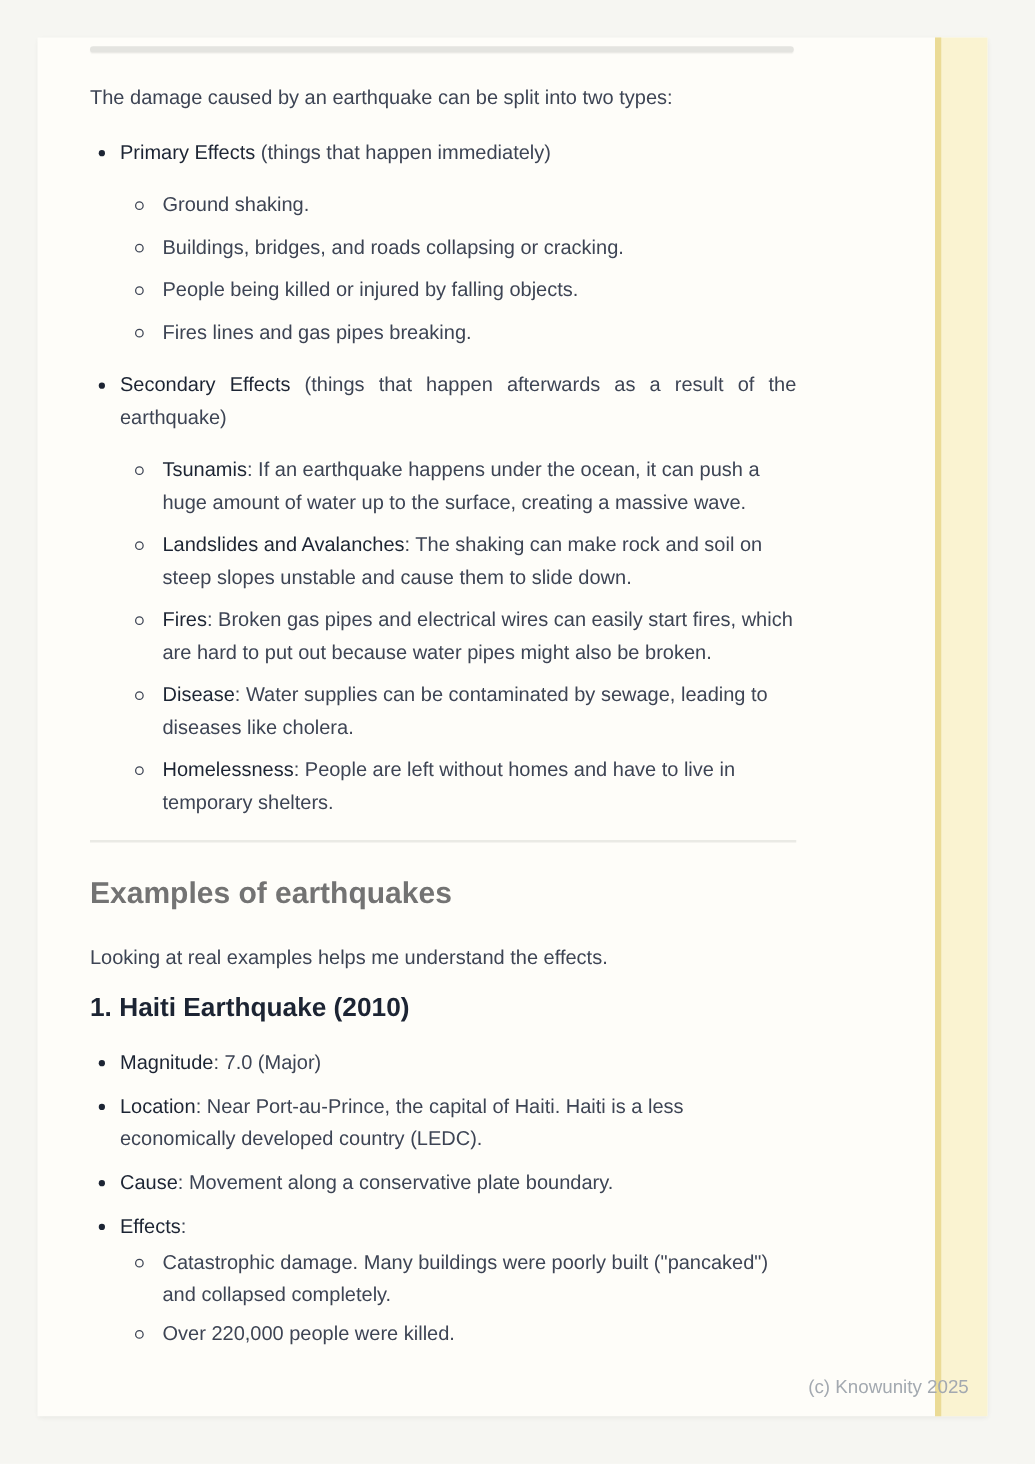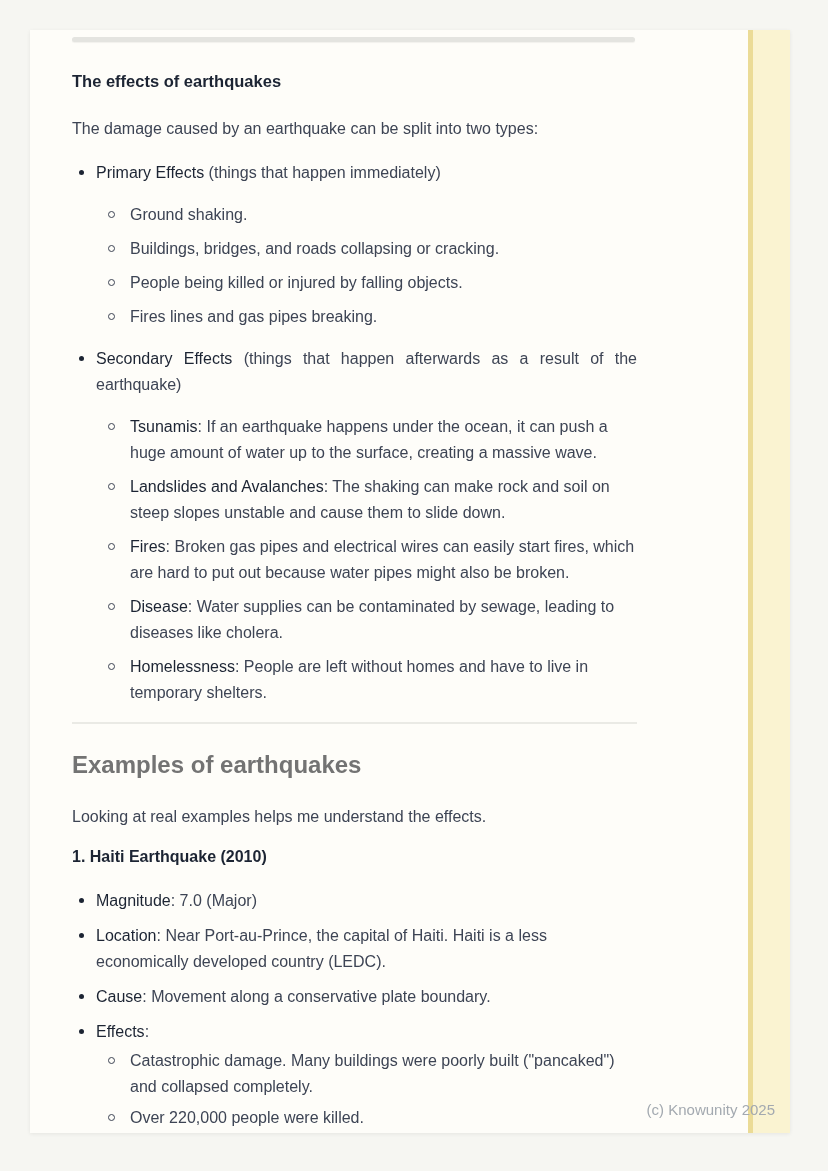--- a/index.html
+++ b/index.html
@@ -103,21 +103,21 @@
   }
   h2.examples-heading {
     margin: 26px 0 0 0;
     font-size: 24px;
     line-height: 30px;
     font-weight: 700;
     color: #737373;
   }
   h4.example-heading {
     margin: 16px 0 0 0;
-    font-size: 16px;
+    font-size: 21px;
     line-height: 22px;
     font-weight: 700;
     color: #1C2433;
   }
   ul.facts-list { margin-top: 20px; }
   ul.facts-list > li {
     position: relative;
     padding-left: 24px;
     margin-bottom: 9px;
   }
@@ -142,21 +142,20 @@
 </head>
 <body>
 
 <div class="viewport">
   <div class="page">
     <div class="accent-strip"></div>
 
     <div class="content">
       <div class="top-bar-remnant"></div>
 
-      <h3 class="section-heading">The effects of earthquakes</h3>
 
       <p class="paragraph">The damage caused by an earthquake can be split into two types:</p>
 
       <ul class="list-l1">
         <li>
           <span class="bullet-dot"></span>
           <div><span class="term">Primary Effects</span><span> (things that happen immediately)</span></div>
           <ul class="list-l2">
             <li>
               <span class="bullet-ring"></span>

